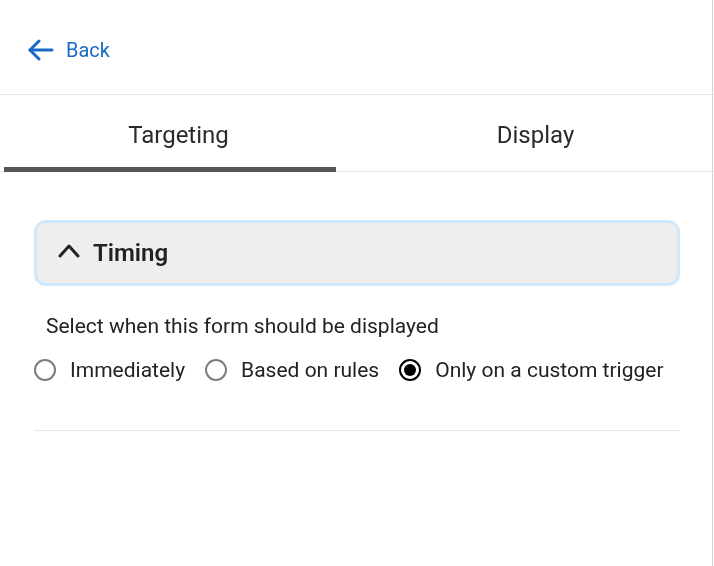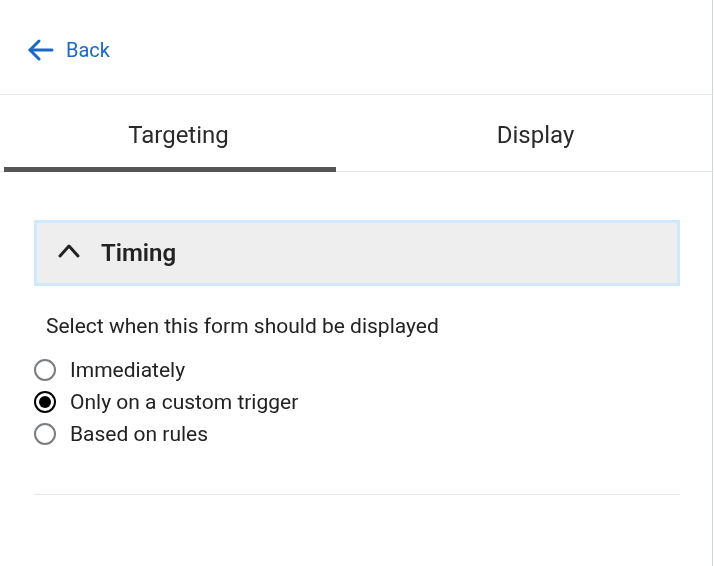--- a/index.html
+++ b/index.html
@@ -59,41 +59,41 @@
     background: #555;
   }
 
   
   .section {
     padding: 48px 34px 0 34px;
   }
   .accordion-header {
     display: flex;
     align-items: center;
-    gap: 20px;
+    gap: 12px;
     border: 3px solid #cfe8fb;
-    border-radius: 0;
+    border-radius: 12px;
     background: #eeeeee;
     padding: 16px 20px;
     cursor: pointer;
   }
   .accordion-header .title {
     font-size: 24px;
     font-weight: 600;
     color: #222;
   }
   .prompt {
     font-size: 21px;
     color: #222;
     margin: 28px 0 20px 12px;
   }
   .options {
     display: flex;
-    flex-direction: column;
-    gap: 8px;
+    flex-direction: row;
+    gap: 20px;
     font-size: 21px;
     color: #222;
   }
   .option {
     display: flex;
     align-items: center;
     gap: 14px;
     cursor: pointer;
   }
   .radio {
@@ -160,23 +160,23 @@
   </div>
 
   <div class="prompt">Select when this form should be displayed</div>
 
   <div class="options">
     <div class="option">
       <span class="radio"></span>
       <span>Immediately</span>
     </div>
     <div class="option">
+      <span class="radio"></span>
+      <span>Based on rules</span>
+    </div>
+    <div class="option">
       <span class="radio selected"></span>
       <span>Only on a custom trigger</span>
-    </div>
-    <div class="option">
-      <span class="radio"></span>
-      <span>Based on rules</span>
     </div>
   </div>
 
   <div class="divider"></div>
 </div>
 
 </body></html>

